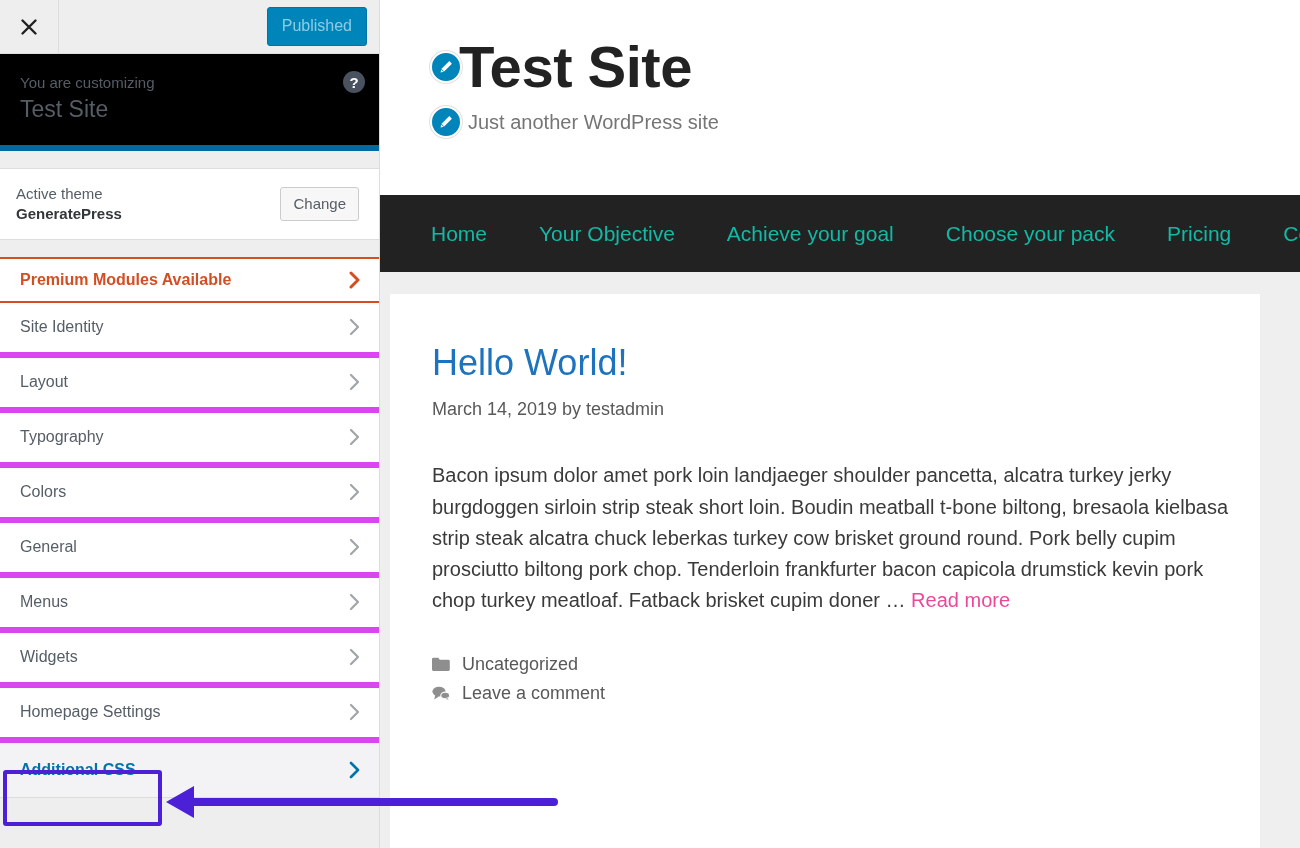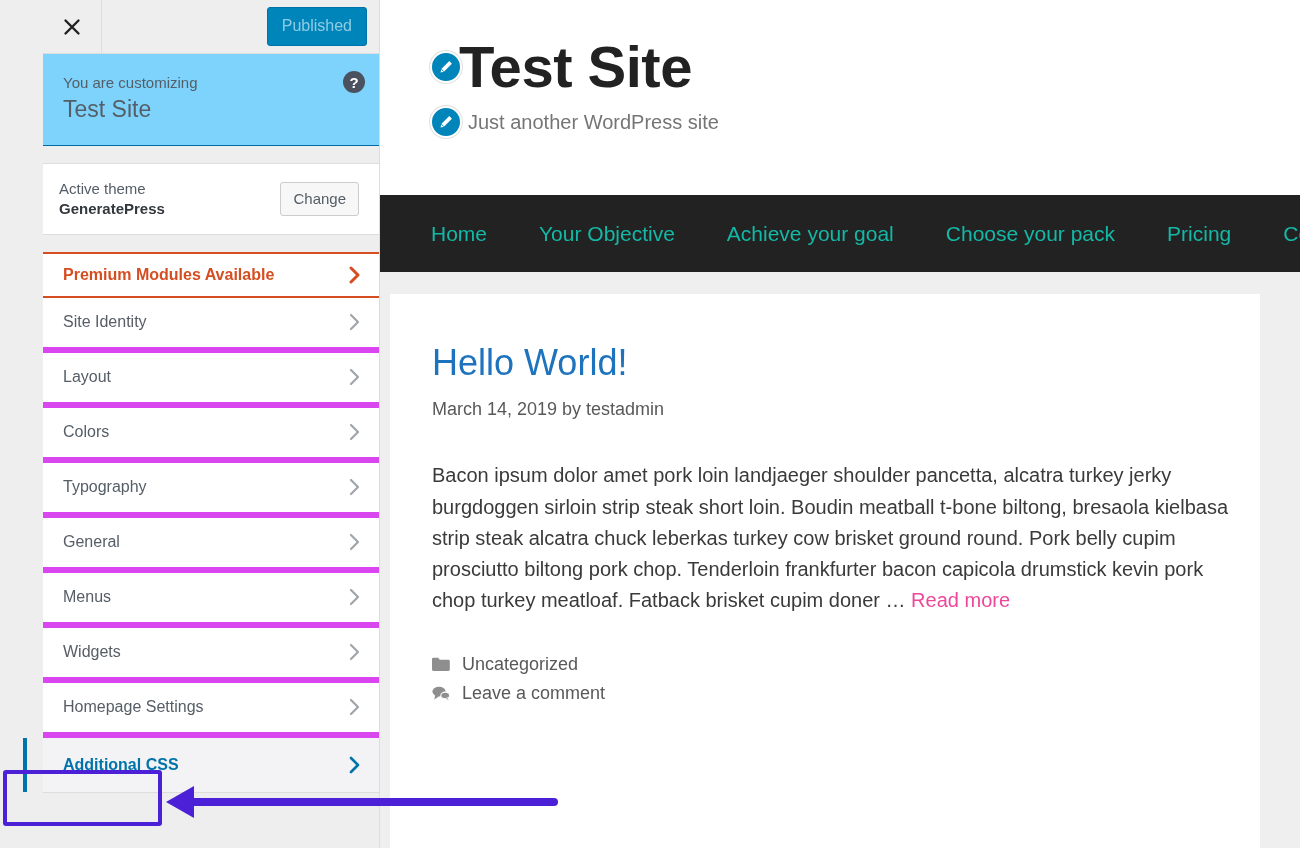--- a/index.html
+++ b/index.html
@@ -21,21 +21,20 @@
 
   
   .customizer {
     position: relative;
     width: 380px;
     height: 848px;
     background: #eeeeee;
     border-right: 1px solid #dddddd;
     flex: 0 0 380px;
     overflow: hidden;
-    padding-left: 43px;
   }
 
   .cz-topbar {
     height: 54px;
     background: #eeeeee;
     border-bottom: 1px solid #dddddd;
     display: flex;
     align-items: stretch;
     position: relative;
   }
@@ -58,24 +57,24 @@
     border: 1px solid #0073aa;
     border-radius: 3px;
     font-size: 16px;
     line-height: 1;
     padding: 10px 14px 11px;
     font-family: "Liberation Sans", sans-serif;
     cursor: default;
   }
 
   .cz-info {
-    background: #7dd3fc;
+    background: #000000;
     padding: 18px 20px 20px 20px;
     position: relative;
-    border-bottom: 1px solid #0369a1;
+    border-bottom: 6px solid #0369a1;
   }
   .cz-info-label {
     font-size: 15px;
     color: #555d66;
     line-height: 1.4;
     margin-bottom: 2px;
   }
   .cz-info-title {
     font-size: 23px;
     color: #555d66;
@@ -405,29 +404,29 @@
         </div>
         <div class="cz-item">
           <span class="cz-item-label">Layout</span>
           <span class="cz-chev">
             <svg width="12" height="20" viewBox="0 0 12 20">
               <path d="M2 3 L9 10 L2 17" fill="none" stroke="#a0a5aa" stroke-width="2.2" stroke-linecap="round" stroke-linejoin="round"></path>
             </svg>
           </span>
         </div>
         <div class="cz-item">
+          <span class="cz-item-label">Typography</span>
+          <span class="cz-chev">
+            <svg width="12" height="20" viewBox="0 0 12 20">
+              <path d="M2 3 L9 10 L2 17" fill="none" stroke="#a0a5aa" stroke-width="2.2" stroke-linecap="round" stroke-linejoin="round"></path>
+            </svg>
+          </span>
+        </div>
+        <div class="cz-item">
           <span class="cz-item-label">Colors</span>
-          <span class="cz-chev">
-            <svg width="12" height="20" viewBox="0 0 12 20">
-              <path d="M2 3 L9 10 L2 17" fill="none" stroke="#a0a5aa" stroke-width="2.2" stroke-linecap="round" stroke-linejoin="round"></path>
-            </svg>
-          </span>
-        </div>
-        <div class="cz-item">
-          <span class="cz-item-label">Typography</span>
           <span class="cz-chev">
             <svg width="12" height="20" viewBox="0 0 12 20">
               <path d="M2 3 L9 10 L2 17" fill="none" stroke="#a0a5aa" stroke-width="2.2" stroke-linecap="round" stroke-linejoin="round"></path>
             </svg>
           </span>
         </div>
         <div class="cz-item">
           <span class="cz-item-label">General</span>
           <span class="cz-chev">
             <svg width="12" height="20" viewBox="0 0 12 20">

